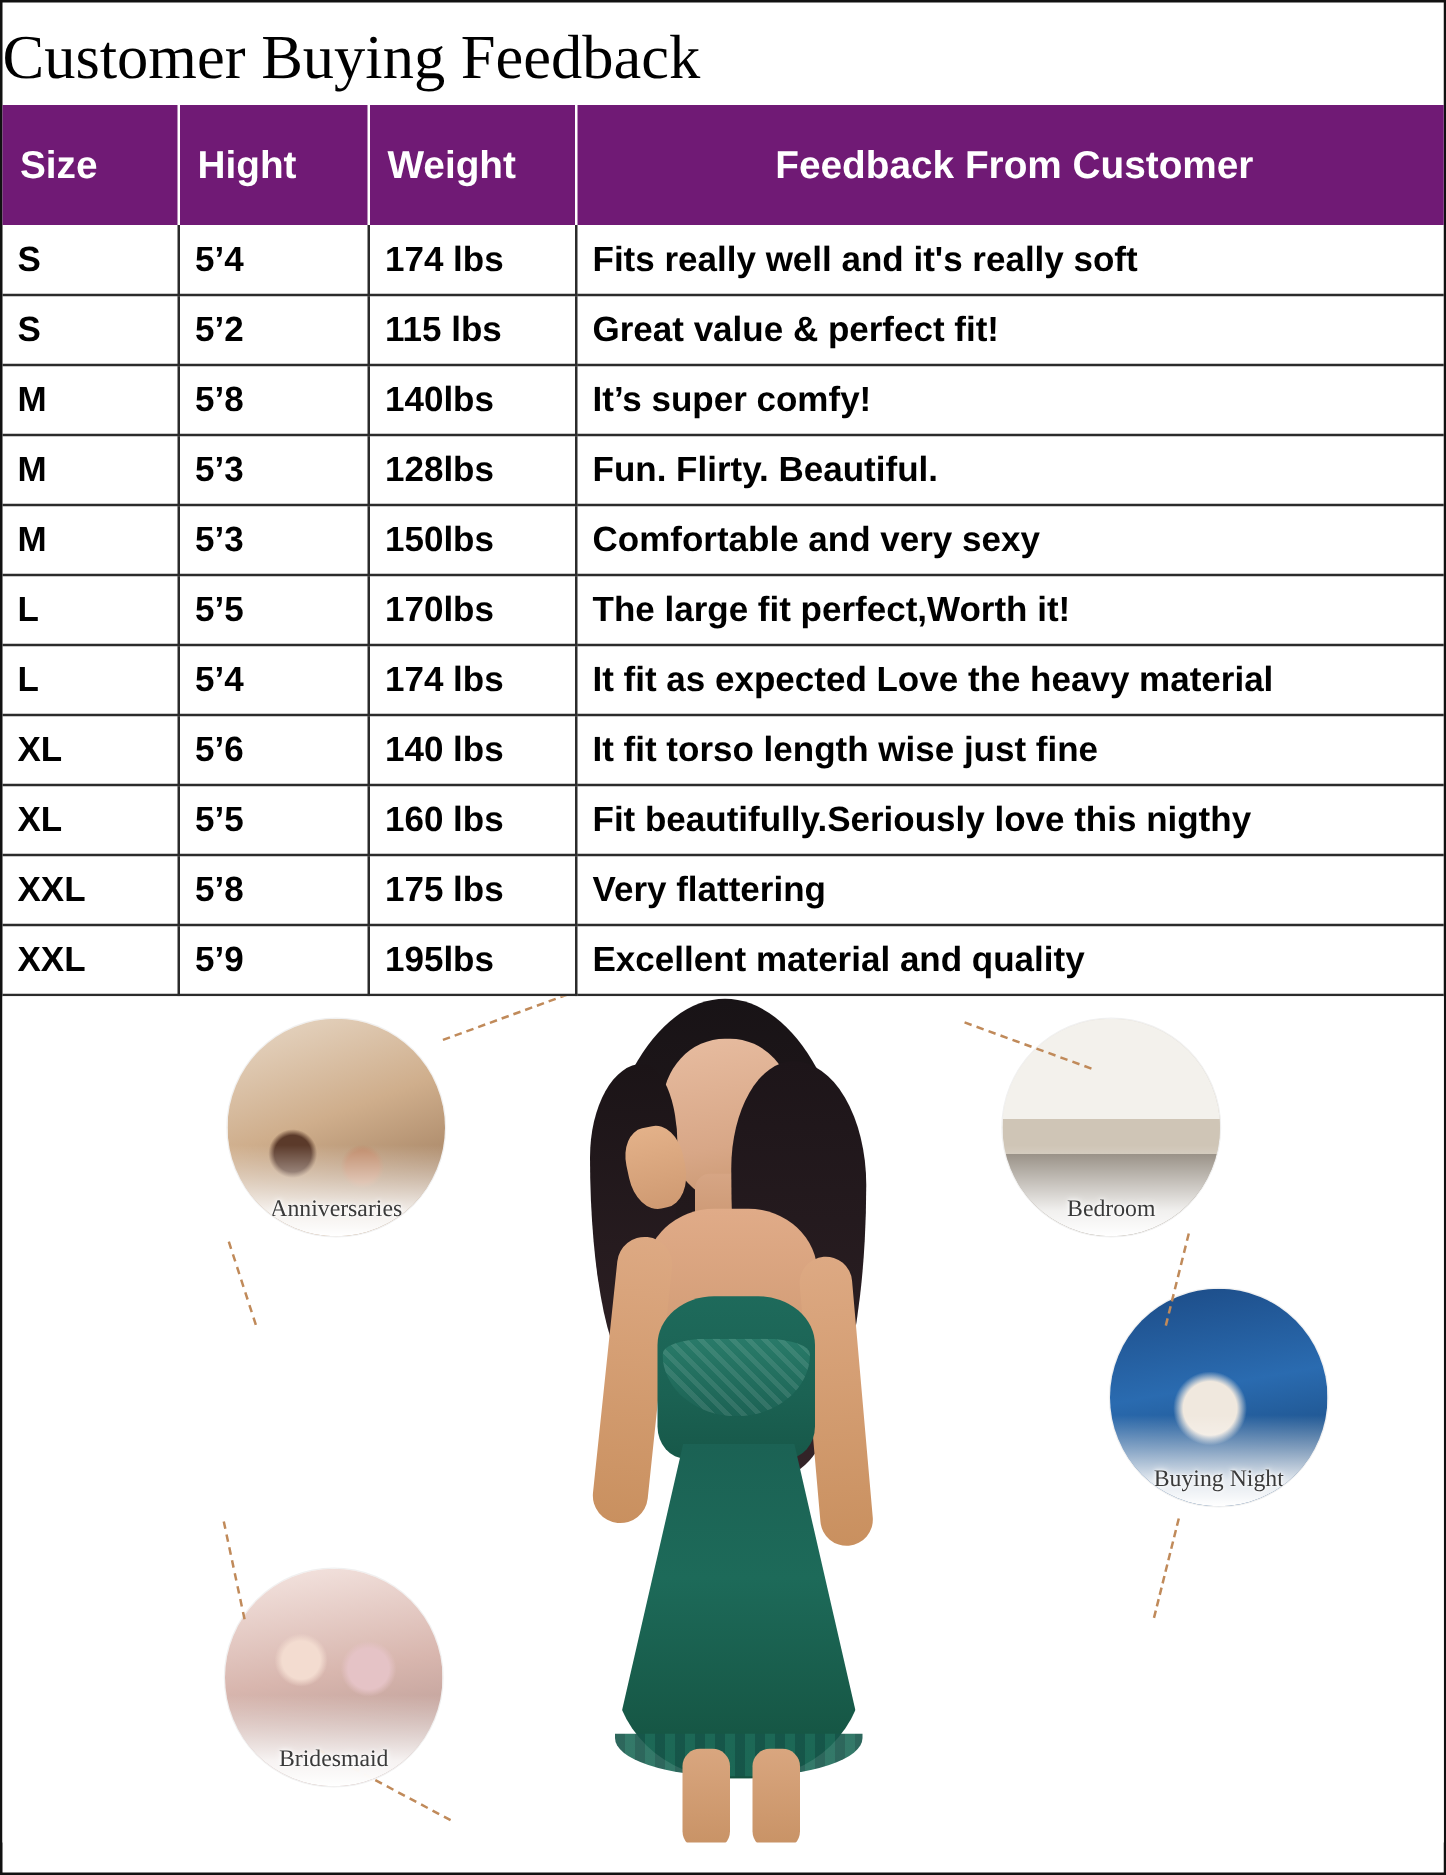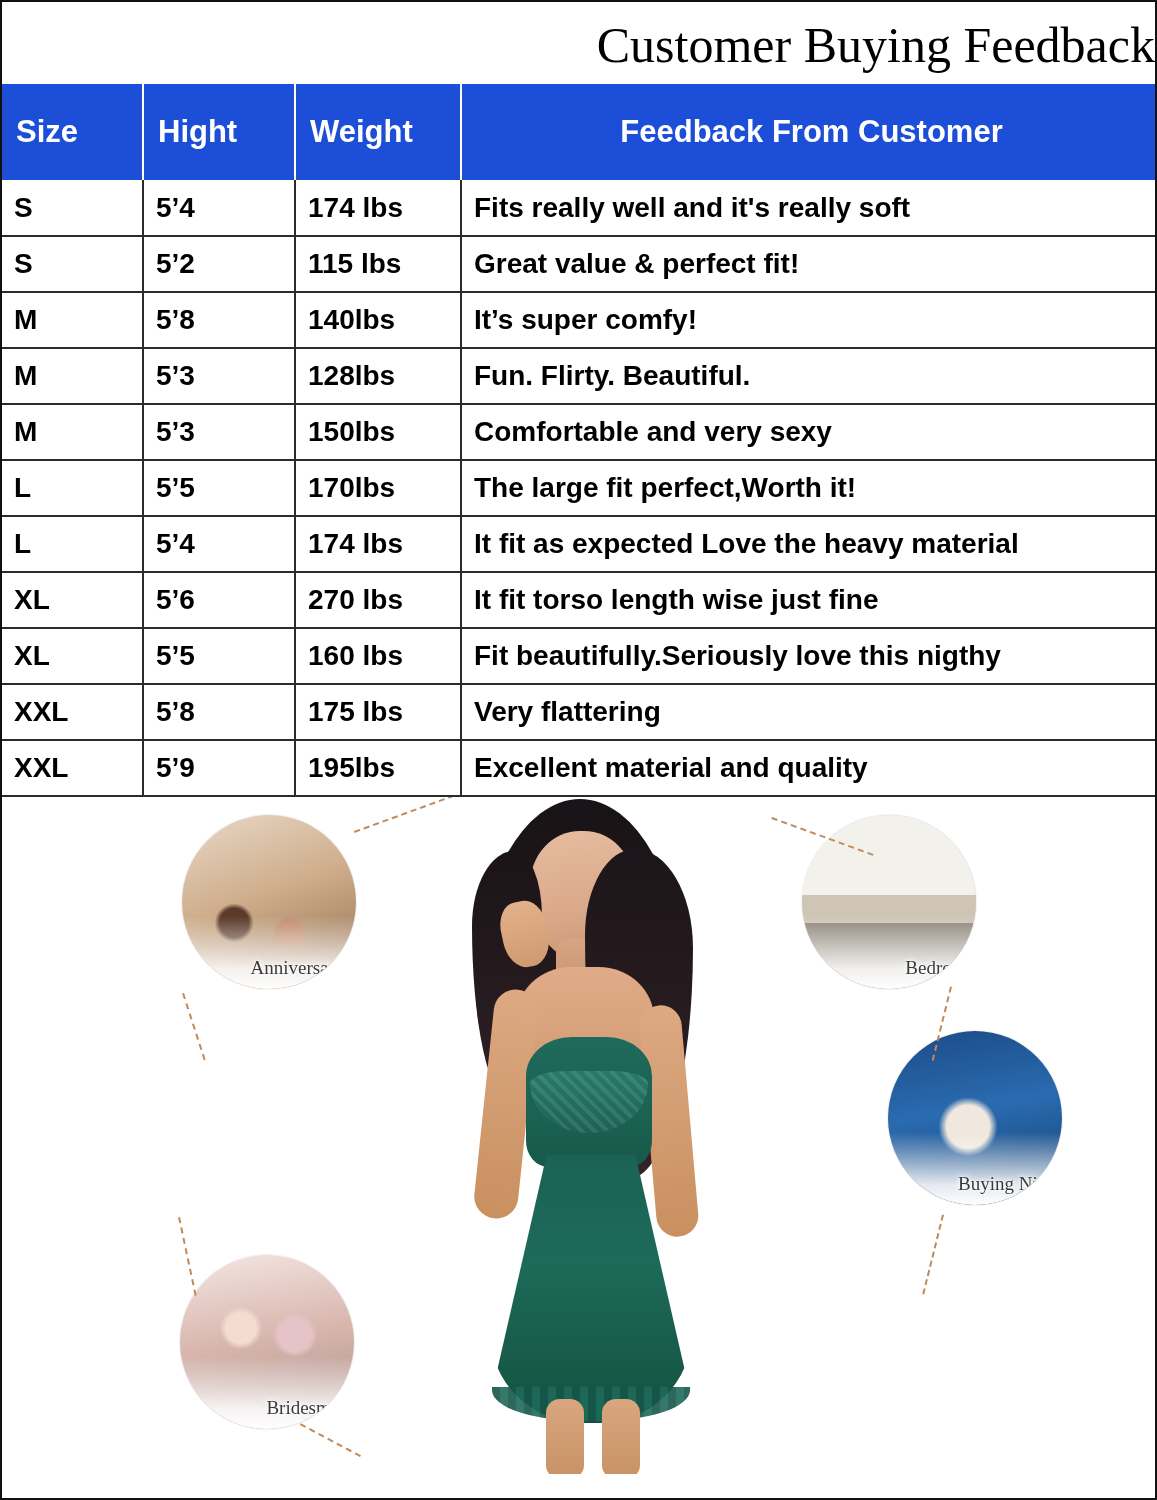--- a/index.html
+++ b/index.html
@@ -16,41 +16,41 @@
     position: relative;
   }
   .page {
     width: 1157px;
     height: 1500px;
     position: relative;
     box-sizing: border-box;
     border: 2px solid #111111;
   }
   .title {
-    text-align: right;
+    text-align: left;
     font-family: "Liberation Serif", serif;
     font-size: 50px;
     line-height: 1;
     font-weight: 400;
     padding-top: 18px;
     padding-bottom: 14px;
     letter-spacing: 0px;
   }
   table.feedback {
     width: 100%;
     border-collapse: collapse;
     table-layout: fixed;
   }
   table.feedback col.c-size   { width: 141px; }
   table.feedback col.c-hight  { width: 152px; }
   table.feedback col.c-weight { width: 166px; }
   table.feedback col.c-fb     { width: auto; }
 
   table.feedback thead th {
-    background: #1d4ed8;
+    background: #701a75;
     color: #ffffff;
     font-size: 31px;
     font-weight: 700;
     height: 96px;
     text-align: left;
     padding: 0 14px;
     border-right: 2px solid #ffffff;
     box-sizing: border-box;
   }
   table.feedback thead th.th-feedback {
@@ -92,21 +92,21 @@
   }
   .bubble .photo {
     position: absolute;
     inset: 0;
   }
   .bubble .cap {
     position: absolute;
     left: 0;
     right: 0;
     bottom: 10px;
-    text-align: right;
+    text-align: center;
     font-family: "Liberation Serif", serif;
     font-size: 19px;
     color: #3a3a3a;
     text-shadow: 0 0 4px #ffffff, 0 0 8px #ffffff, 0 0 2px #ffffff;
     z-index: 3;
   }
   .bubble .veil {
     position: absolute;
     left: 0; right: 0; bottom: 0;
     height: 42%;
@@ -342,21 +342,21 @@
       </tr>
       <tr>
         <td>L</td>
         <td>5’4</td>
         <td>174 lbs</td>
         <td class="td-fb">It fit as expected Love the heavy material</td>
       </tr>
       <tr>
         <td>XL</td>
         <td>5’6</td>
-        <td>270 lbs</td>
+        <td>140 lbs</td>
         <td class="td-fb">It fit torso length wise just fine</td>
       </tr>
       <tr>
         <td>XL</td>
         <td>5’5</td>
         <td>160 lbs</td>
         <td class="td-fb">Fit beautifully.Seriously love this nigthy</td>
       </tr>
       <tr>
         <td>XXL</td>

